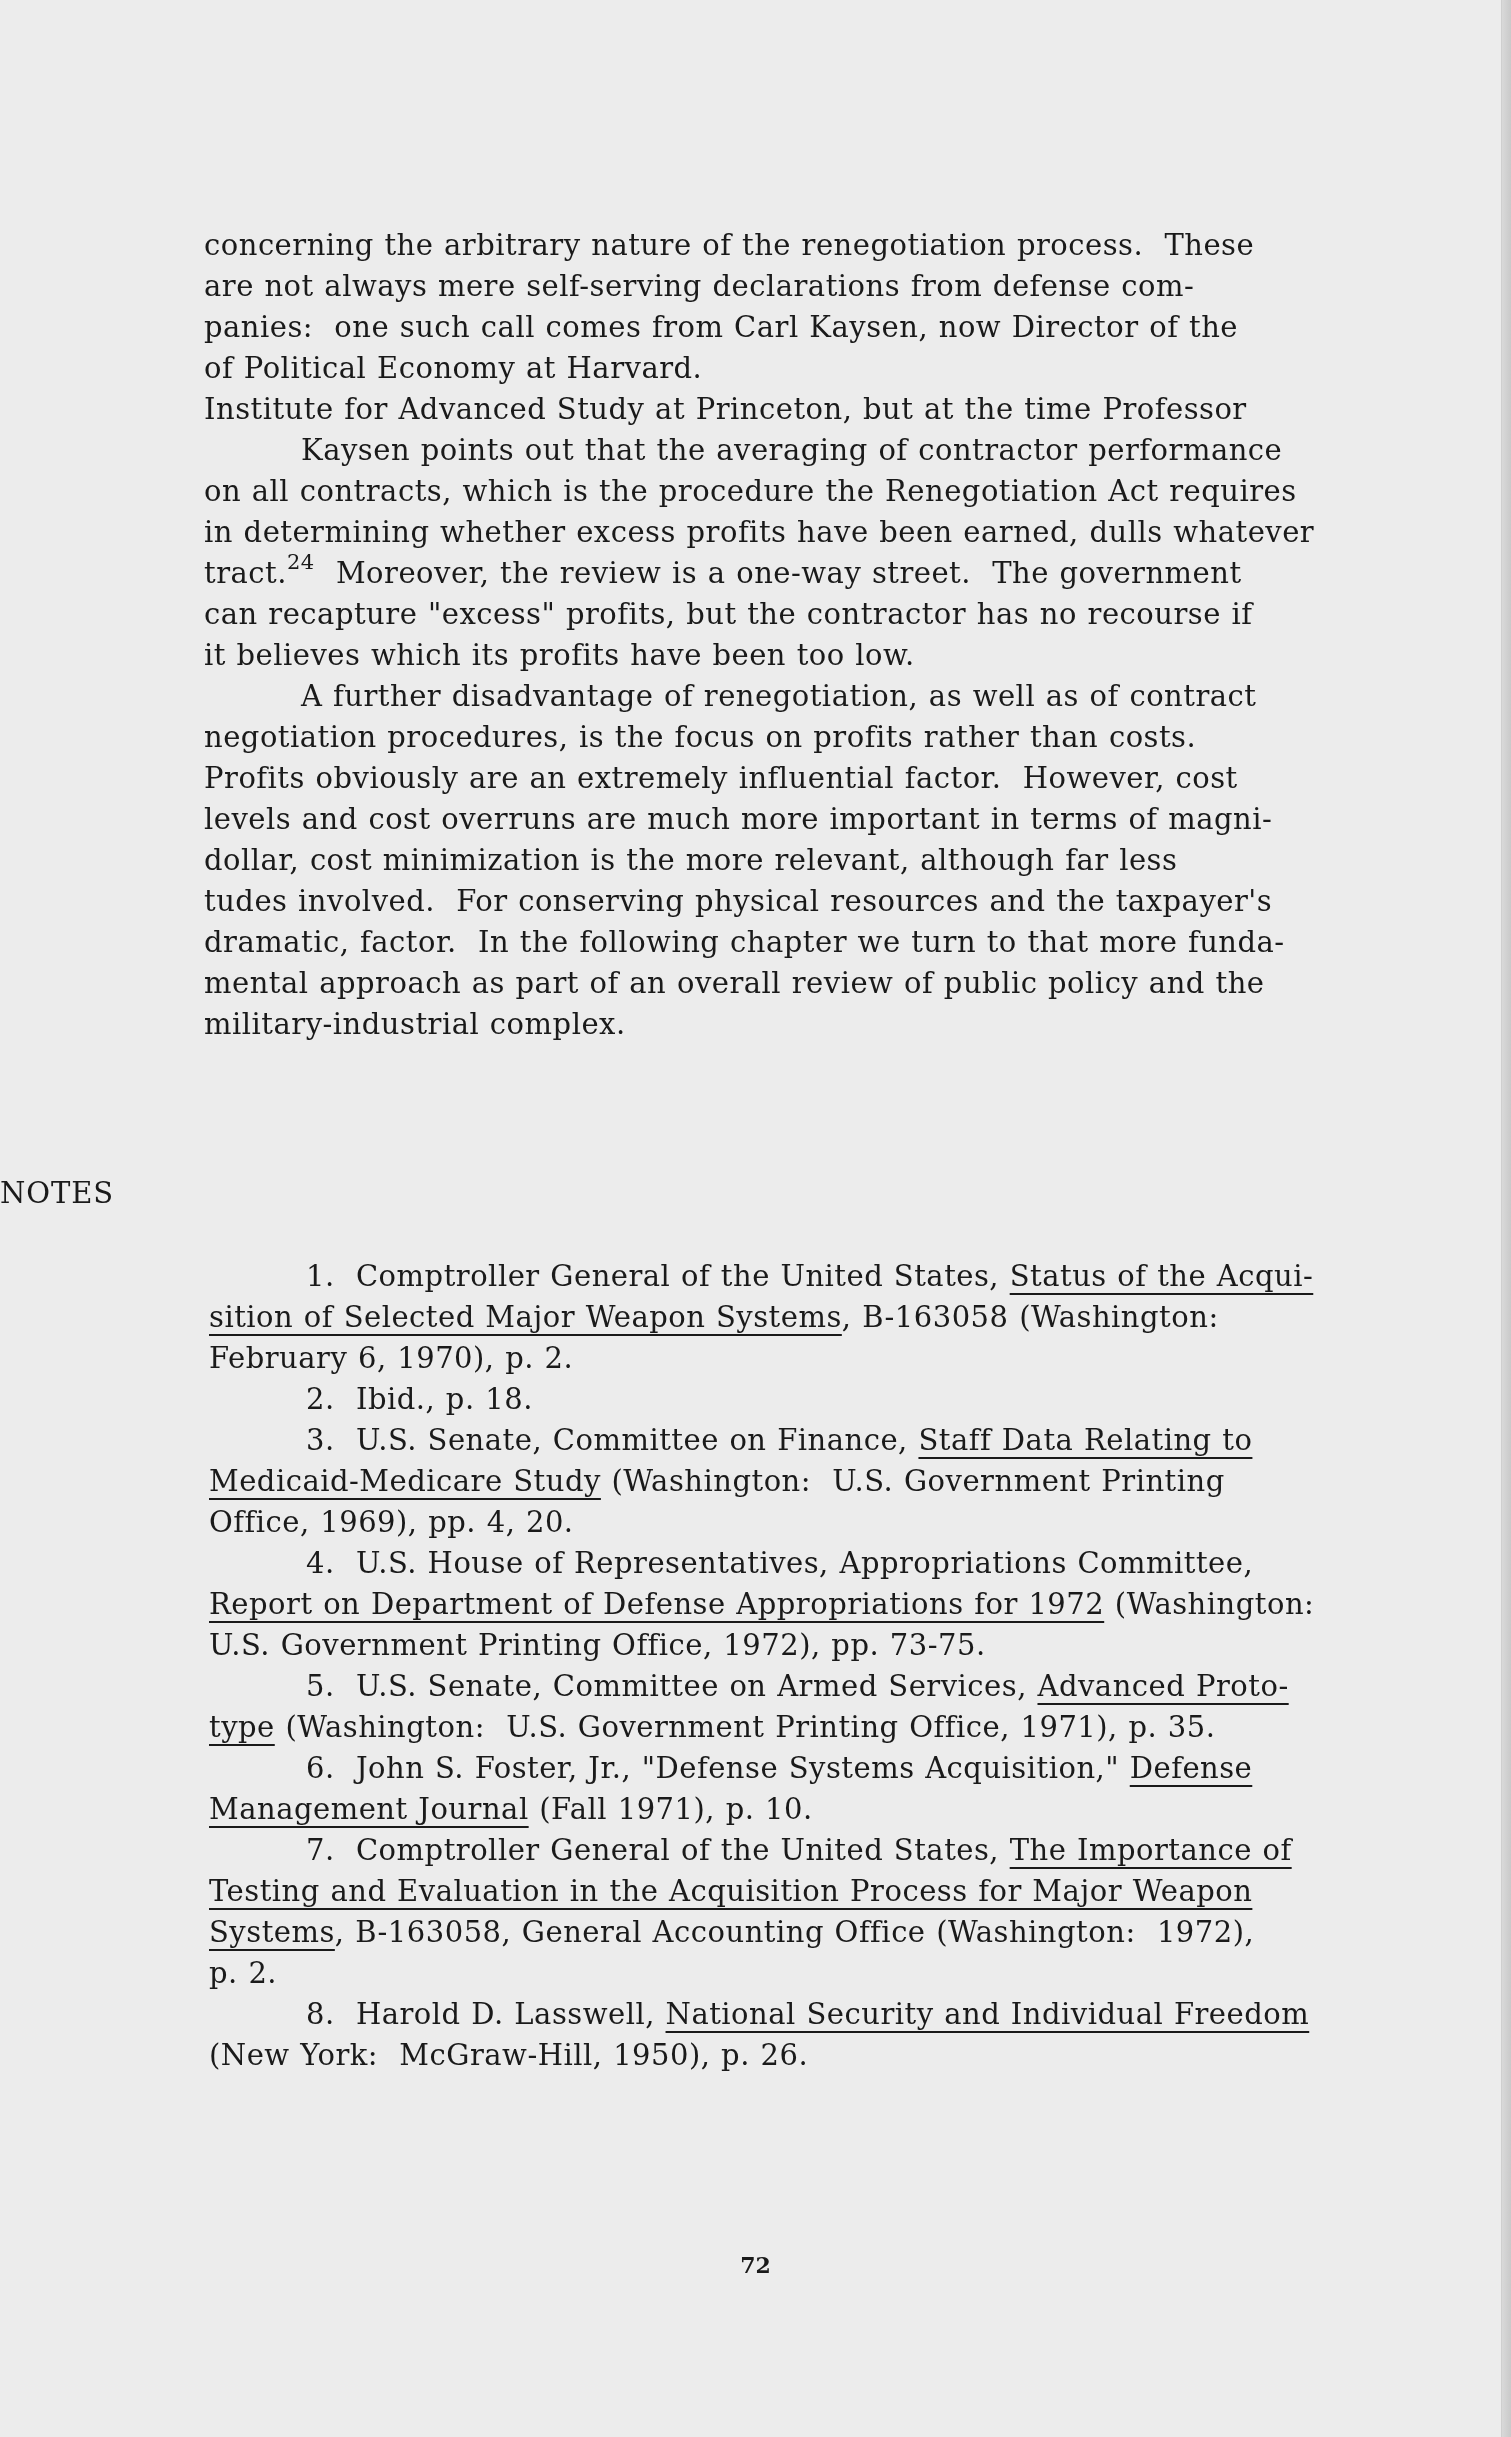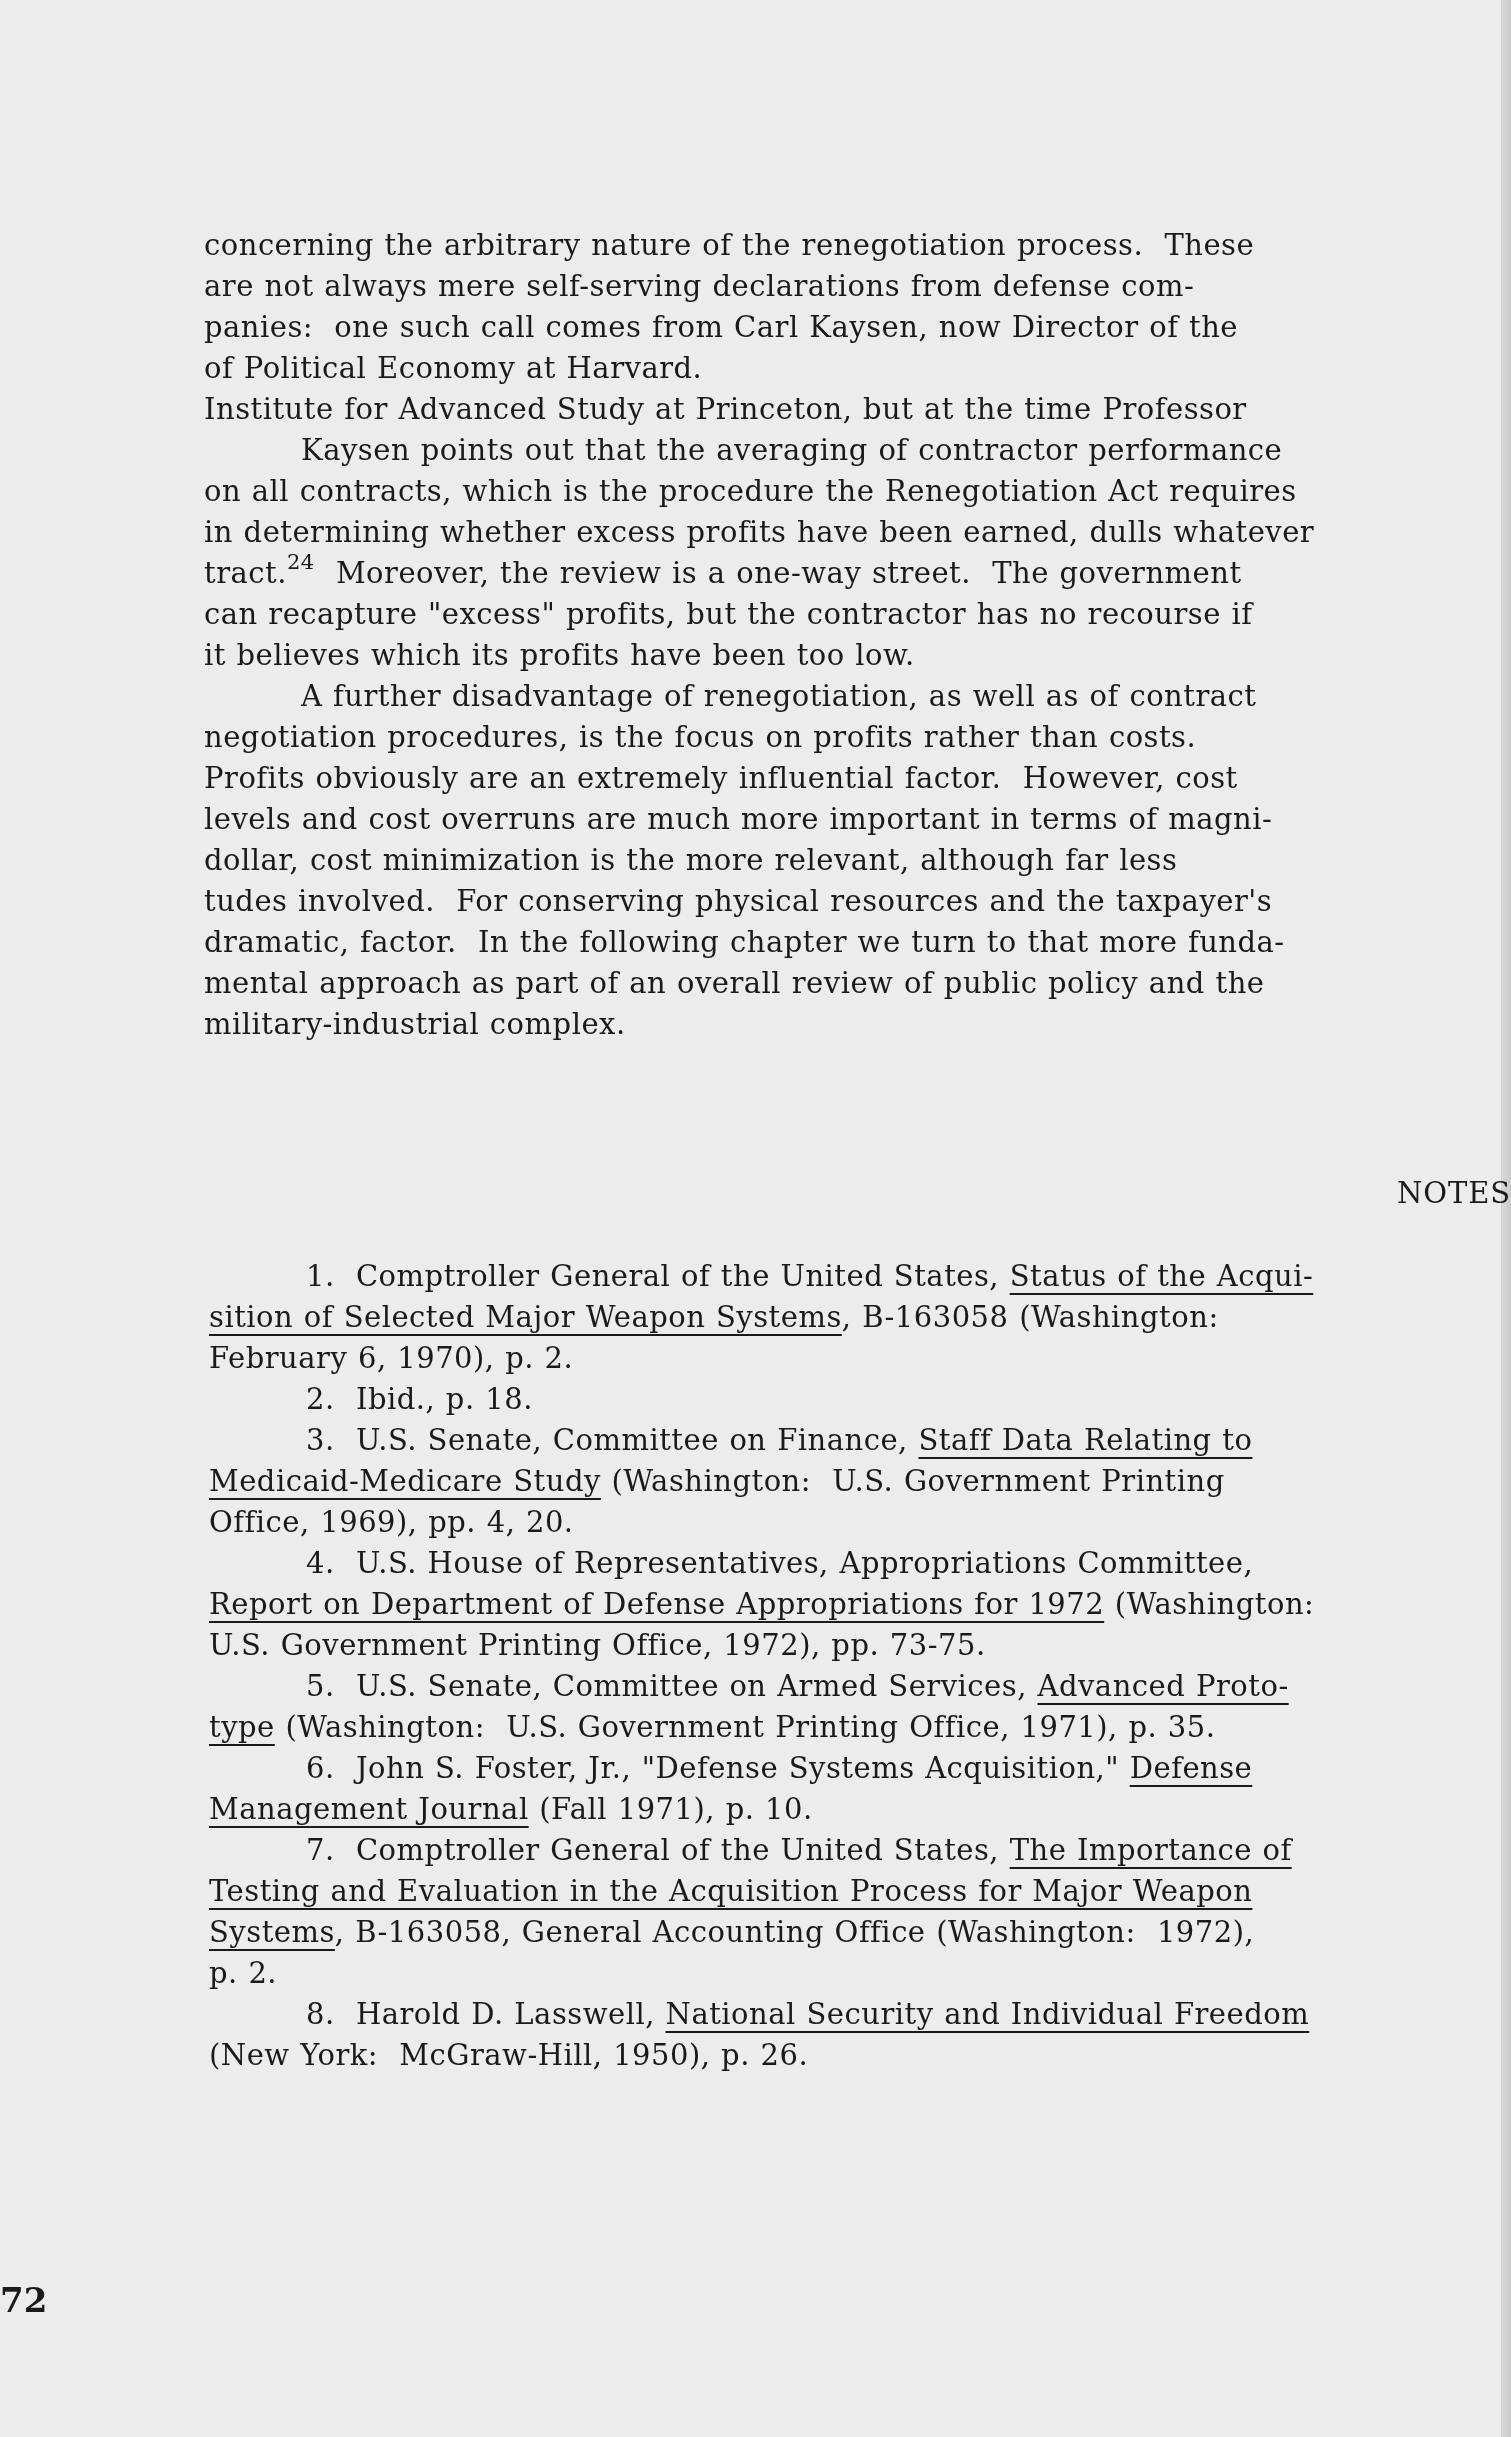--- a/index.html
+++ b/index.html
@@ -46,21 +46,21 @@
       position: relative;
       top: -3.5px;
       vertical-align: super;
       line-height: 0;
     }
     .notes-heading {
       position: absolute;
       left: 0;
       width: 1511px;
       top: 1176px;
-      text-align: right;
+      text-align: left;
       font-size: 29px;
       letter-spacing: 0.9px;
     }
     .notes {
       position: absolute;
       left: 209px;
       top: 1256px;
       width: 1262px;
       font-size: 29px;
       line-height: 41px;
@@ -70,24 +70,23 @@
     .u {
       text-decoration: underline;
       text-decoration-thickness: 1.8px;
       text-underline-offset: 7px;
     }
     .page-number {
       position: absolute;
       left: 0;
       width: 1511px;
       top: 2252px;
-      text-align: left;
-      font-size: 34px;
+      text-align: center;
+      font-size: 22px;
       font-weight: bold;
-      margin-top: 28px;
     }
   </style>
 </head>
 <body>
 
 <div class="page-edge"></div>
 
 <div class="body-text">
 
   <div class="line">concerning the arbitrary nature of the renegotiation process.  These</div>

